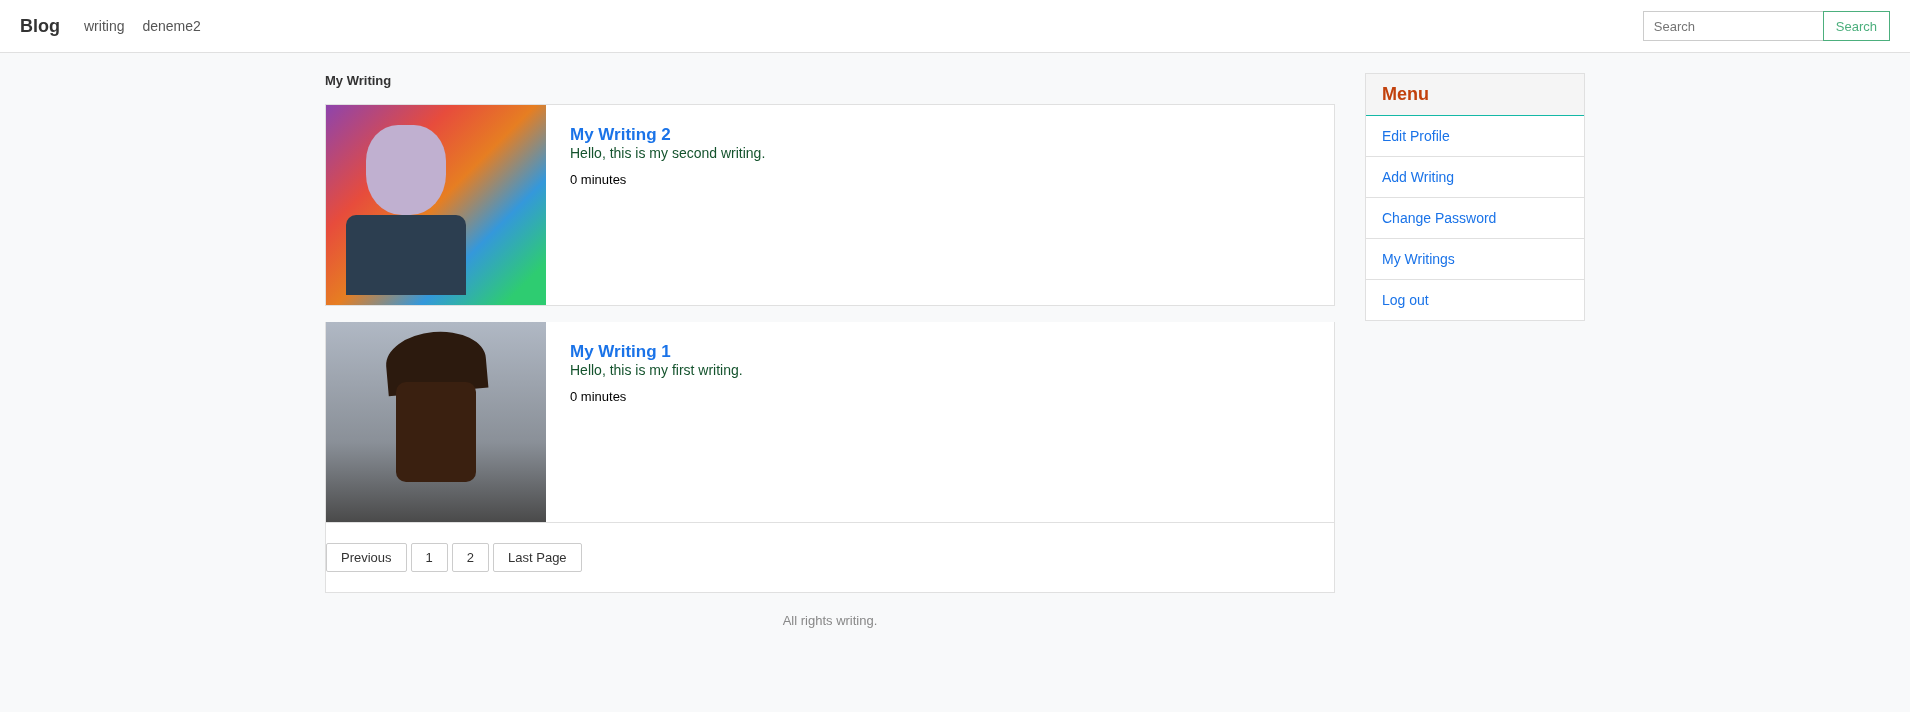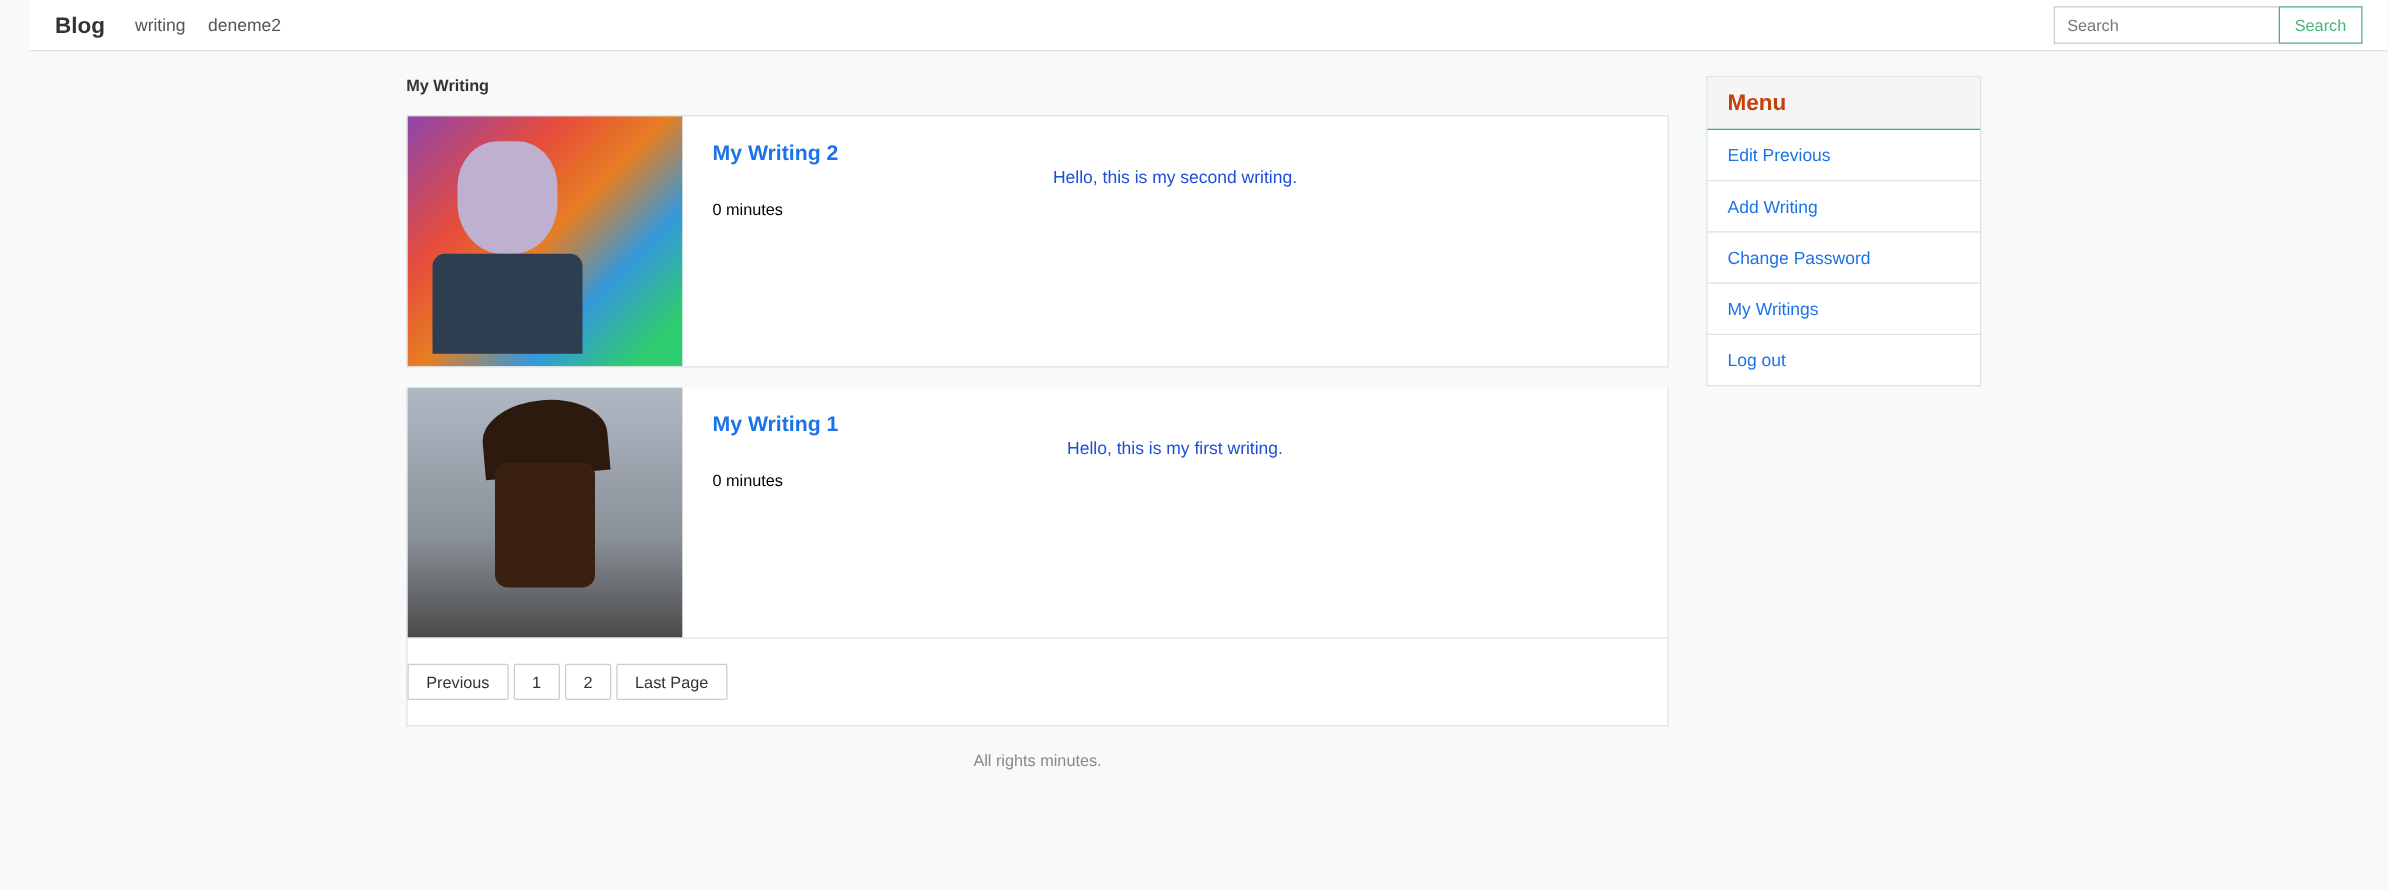--- a/index.html
+++ b/index.html
@@ -5,22 +5,21 @@
     * { box-sizing: border-box; margin: 0; padding: 0; }
     body { font-family: Arial, sans-serif; background: #f8f9fa; color: #333; font-size: 14px; }
 
     
     .navbar {
       display: flex;
       align-items: center;
       background: #fff;
       border-bottom: 1px solid #e0e0e0;
       padding: 12px 20px;
-      height: 41px;
-      margin-left: 24px;
+      height: 53px;
     }
     .navbar-brand {
       font-size: 18px;
       font-weight: bold;
       color: #333;
       margin-right: 20px;
       text-decoration: none;
     }
     .navbar-links {
       display: flex;
@@ -161,24 +160,23 @@
       flex: 1;
     }
     .card-title {
       font-size: 17px;
       font-weight: 600;
       color: #1a73e8;
       margin-bottom: 10px;
       text-decoration: none;
     }
     .card-excerpt {
-      color: #1d4ed8;
+      color: #14532d;
       font-size: 14px;
       margin-bottom: 10px;
-      text-align: center;
     }
     .card-time {
       color: #000000;
       font-size: 13px;
     }
 
     
     .pagination {
       display: flex;
       justify-content: flex-start;
@@ -280,29 +278,29 @@
     </div>
 
     <div class="pagination">
       <button class="page-btn">Previous</button>
       <button class="page-btn">1</button>
       <button class="page-btn">2</button>
       <button class="page-btn">Last Page</button>
     </div>
 
     <div class="footer">
-      <span>All rights minutes.</span>
+      <span>All rights writing.</span>
     </div>
 
   </div>
 
   <div class="sidebar">
     <div class="sidebar-menu">
       <div class="sidebar-menu-title">Menu</div>
-      <a class="sidebar-menu-item">Edit Previous</a>
+      <a class="sidebar-menu-item">Edit Profile</a>
       <a class="sidebar-menu-item">Add Writing</a>
       <a class="sidebar-menu-item">Change Password</a>
       <a class="sidebar-menu-item">My Writings</a>
       <a class="sidebar-menu-item">Log out</a>
     </div>
   </div>
 
 </div>
 
 </body></html>

